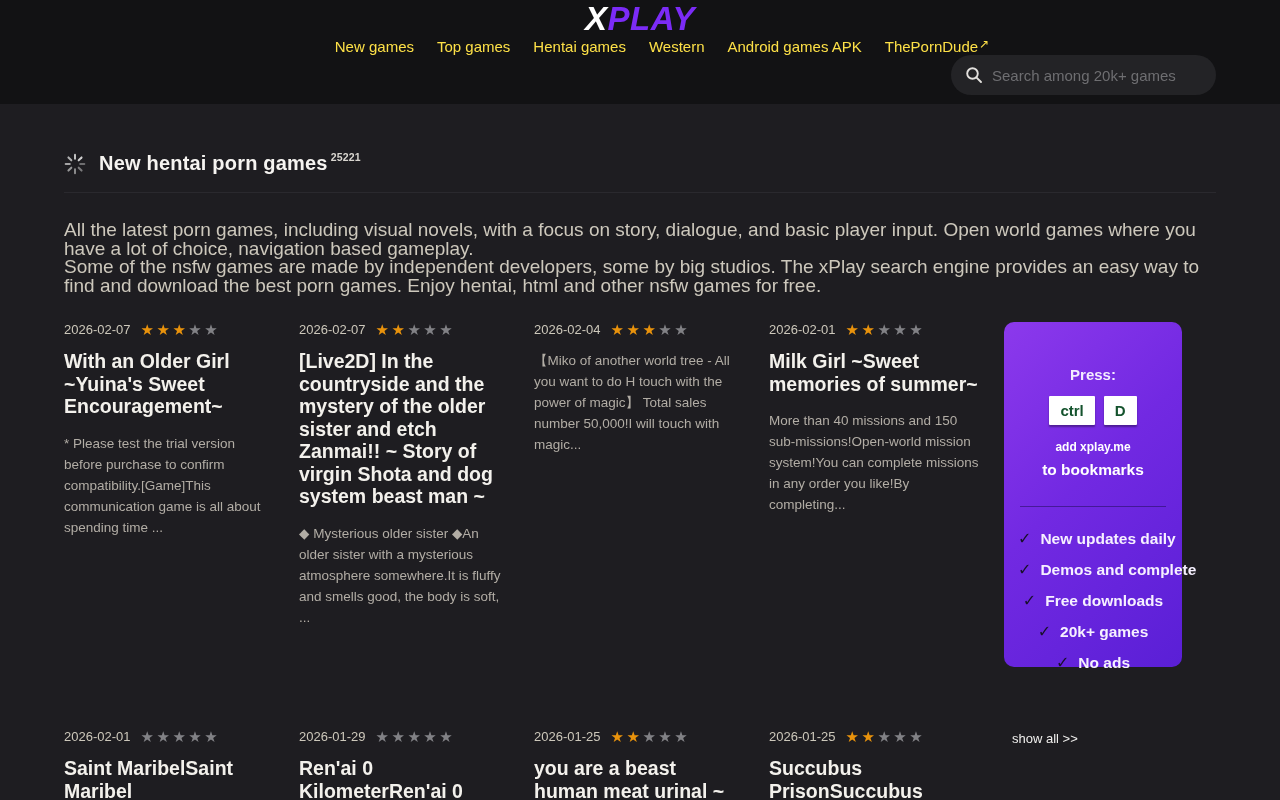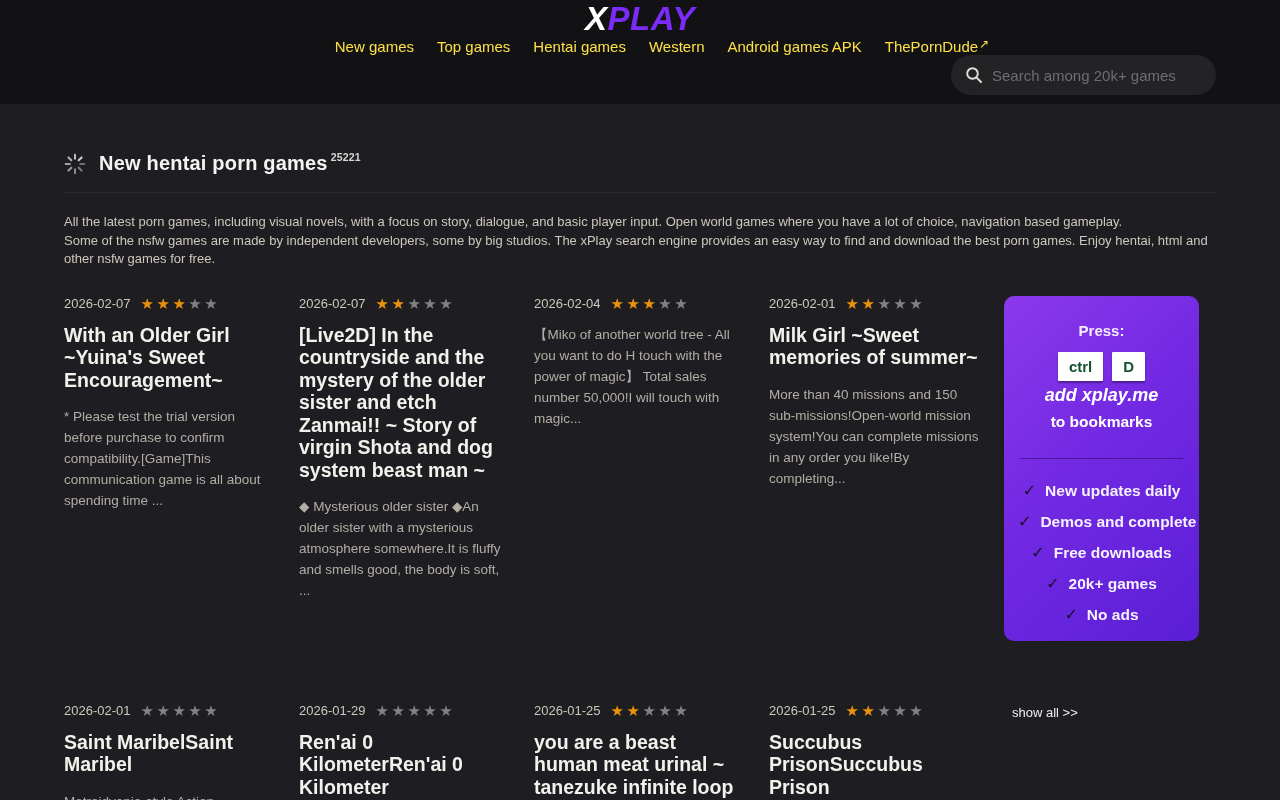--- a/index.html
+++ b/index.html
@@ -38,21 +38,21 @@
   .search input::placeholder { color:#6e6e71; }
   
   .content { padding:0 64px; }
   .title-row {
     display:flex; align-items:center; gap:13px;
     padding:48px 0 17px 0;
     border-bottom:1px solid #2a292e;
   }
   .title-row h1 { font-size:20px; font-weight:700; color:#f6f4f1; letter-spacing:.2px; }
   .title-row sup { font-size:10.5px; font-weight:600; color:#d9d6d0; position:relative; top:-1px; margin-left:3px; }
-  .intro { margin-top:20px; font-size:13px; line-height:18.5px; color:#cdc8bc; }
+  .intro { margin-top:28px; font-size:19px; line-height:18.5px; color:#cdc8bc; }
   .intro p { margin:0; }
   
   .grid {
     margin-top:27px;
     display:grid;
     grid-template-columns:repeat(5,211px);
     column-gap:24px;
     row-gap:62px;
   }
   .card-meta { display:flex; align-items:center; gap:10px; margin-bottom:13px; }
@@ -60,36 +60,36 @@
   .stars { font-size:15px; letter-spacing:2.5px; line-height:1; }
   .stars .f { color:#e8920c; }
   .stars .e { color:#818185; }
   .card-title {
     font-size:19.5px; font-weight:700; line-height:22.5px;
     color:#f3f1ec; margin-bottom:15px; cursor:pointer;
   }
   .card-desc { font-size:13.5px; line-height:21px; color:#b2ada5; }
   
   .promo {
-    width:195px; height:345px;
+    width:178px; height:345px;
     border-radius:10px;
     background:linear-gradient(135deg,#8c39ec 0%,#7229e2 45%,#5a1fd6 100%);
     text-align:center; color:#fff;
-    padding:26px 14px 0 14px;
+    padding:44px 14px 0 14px;
   }
   .promo .press { font-size:15px; font-weight:700; color:#f4ecff; }
   .keys { margin-top:13px; display:flex; justify-content:center; gap:9px; }
   .key {
     background:#ffffff; color:#14532d;
     font-size:15px; font-weight:700;
     padding:6px 11px; border-radius:1px;
     box-shadow:0 2px 2px rgba(0,0,0,.35);
     min-width:26px;
   }
-  .promo .add-line { margin-top:4px; font-size:18px; font-weight:700;font-style:italic; }
+  .promo .add-line { margin-top:15px; font-size:12px; font-weight:700; }
   .promo .add-line a { color:#fff; cursor:pointer; }
   .promo .bm-line { margin-top:7px; font-size:15.5px; font-weight:700; }
   .promo hr { border:none; border-top:1px solid rgba(35,12,92,.55); margin:27px 2px 22px 2px; }
   .feature { margin:12px 0; font-size:15.5px; font-weight:700; color:#f6f0ff; white-space:nowrap; }
   .feature .chk { color:#171028; margin-right:9px; font-weight:900; font-size:16px; }
   
   .show-all { font-size:13px; color:#f0efed; padding-left:8px; padding-top:2px; cursor:pointer; white-space:nowrap; }
 </style>
 </head>
 <body>

